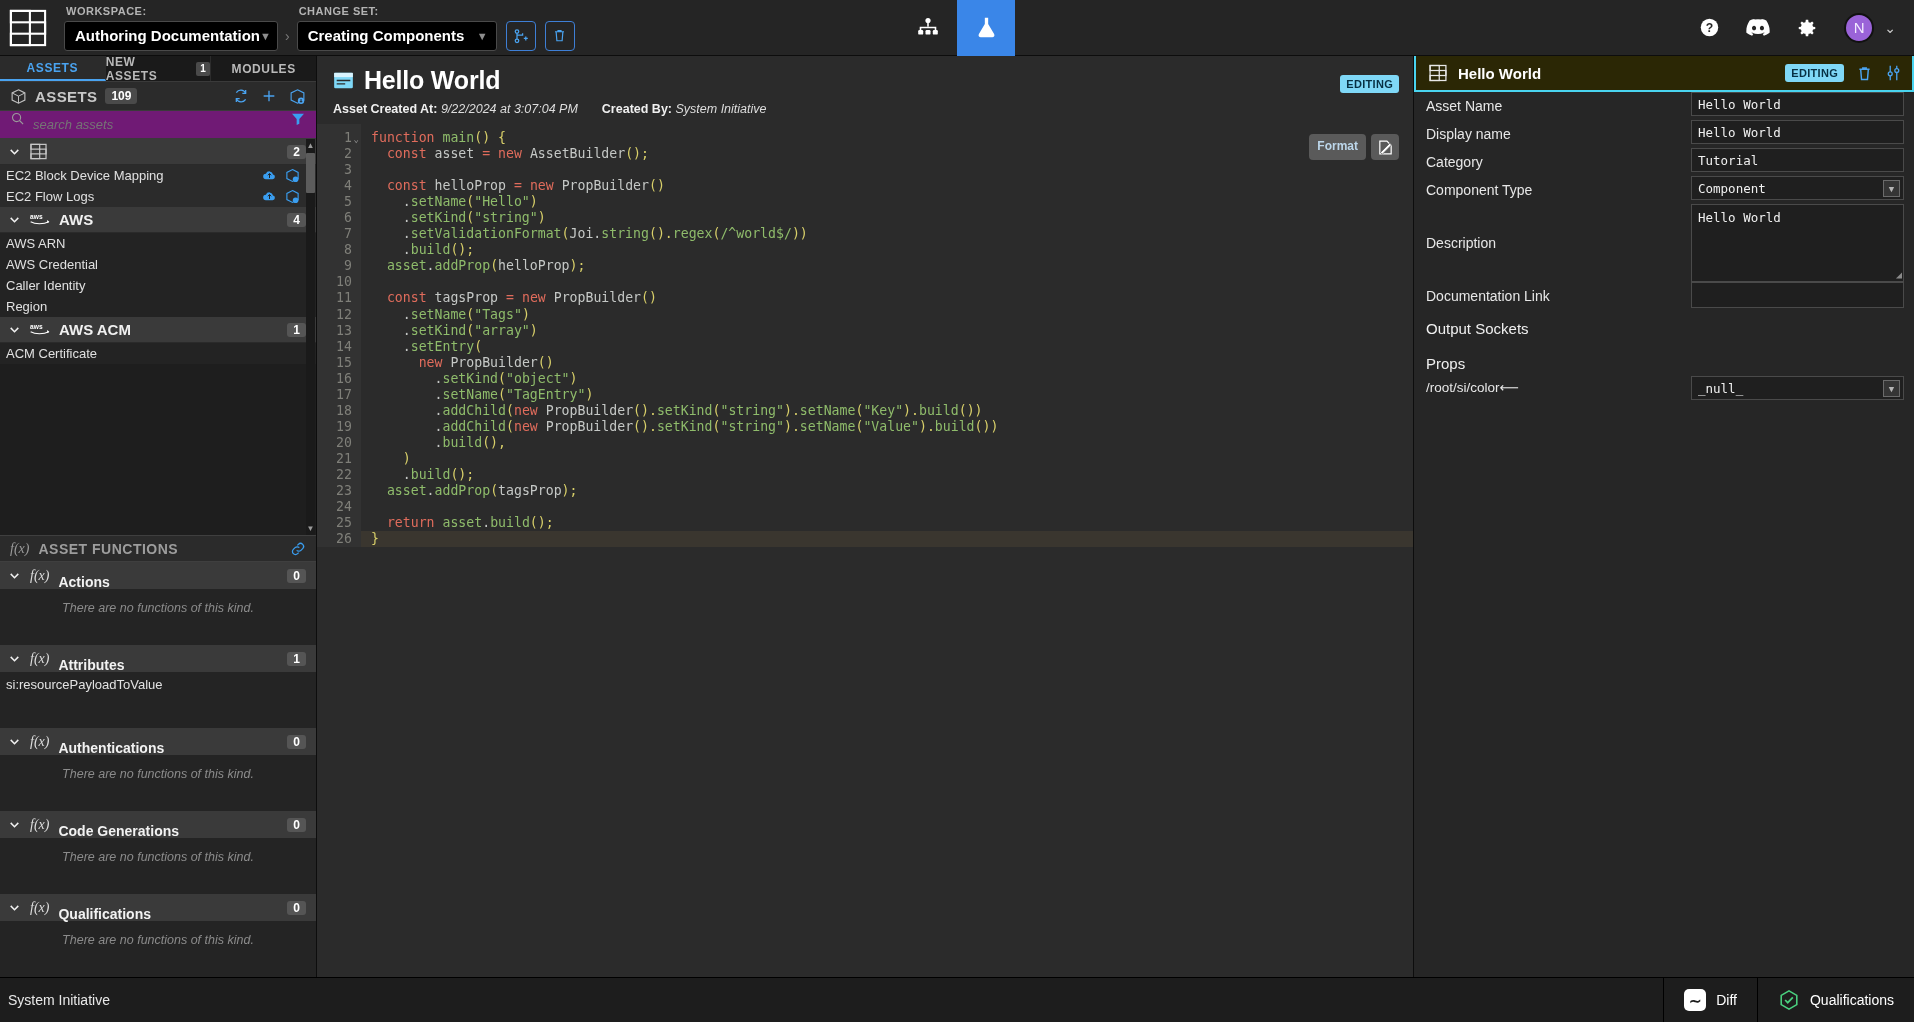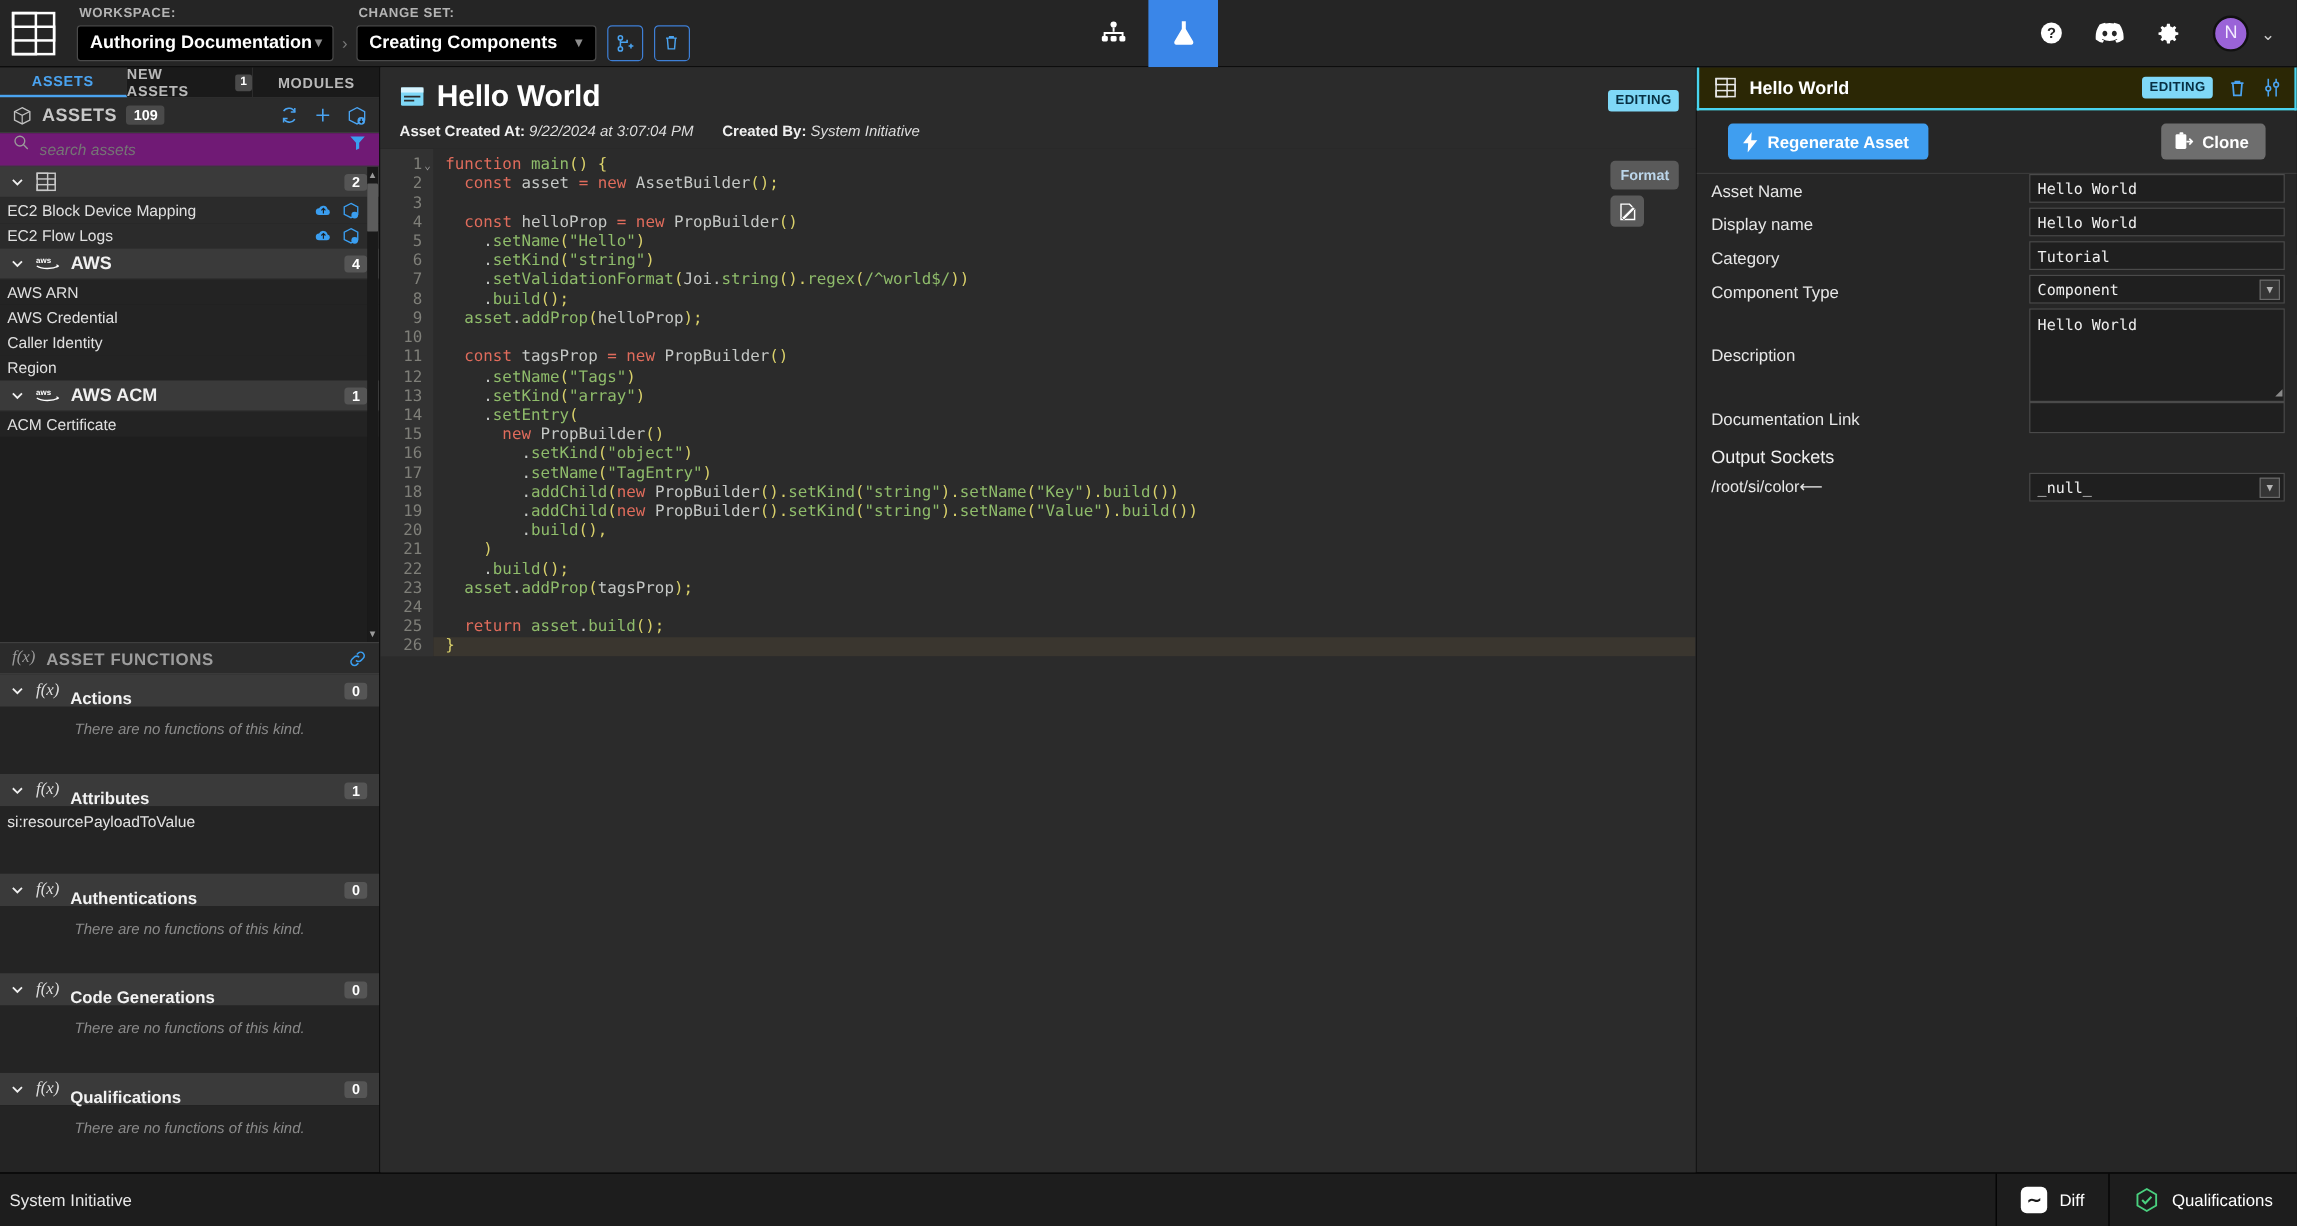--- a/index.html
+++ b/index.html
@@ -171,21 +171,21 @@
   .gutter .fold { position:absolute; right:-7px; color:#9a9a9a; font-size:9px; top:1px;}
   .codelines { flex:1; padding: 6px 0 0 10px; white-space: pre; overflow:hidden;}
   .codelines .cl { height:16.05px; }
   .cl.active { background:#3a362f; margin-left:-10px; padding-left:10px; }
   .k  { color:#e06c5c; }          
   .fn { color:#8fbc6b; }          
   .id { color:#c5c8c6; }          
   .st { color:#8fbc6b; }          
   .pn { color:#d9d06a; }          
   .ty { color:#c5c8c6; }
-  .fmt-btns { position:absolute; right: 14px; top: 10px; display:flex; gap: 5px; flex-direction: column; }
+  .fmt-btns { position:absolute; right: 14px; top: 10px; display:flex; gap: 5px; }
   .fmt-btn {
     background:#5a5a5a; color:#bcd6ea; font-size:12px; font-weight:bold;
     padding: 5px 8px; border-radius:4px;
   }
   .fmt-icon {
     background:#5a5a5a; width:28px; height:26px; border-radius:4px;
     display:flex; align-items:center; justify-content:center;
   }
 
   
@@ -650,36 +650,20 @@
             <path d="M4 5h12M8 5V3.5h4V5M5.5 5l1 12h7l1-12" fill="none" stroke="#4aa3f0" stroke-width="1.7"></path>
           </svg>
           <svg width="17" height="18" viewBox="0 0 20 22">
             <path d="M6 2v8M6 14v6M14 2v4M14 10v10" stroke="#4aa3f0" stroke-width="1.6" fill="none"></path>
             <circle cx="6" cy="12" r="2.4" fill="none" stroke="#4aa3f0" stroke-width="1.6"></circle>
             <circle cx="14" cy="8" r="2.4" fill="none" stroke="#4aa3f0" stroke-width="1.6"></circle>
           </svg>
         </span>
       </div>
 
-      <div class="rp-actions">
-        <button class="btn-primary">
-          <svg width="15" height="17" viewBox="0 0 16 20">
-            <path d="M9.5 0L1 11h5l-.5 9L15 8H9z" fill="#fff"></path>
-          </svg>
-          <span>Regenerate Asset</span>
-        </button>
-        <button class="btn-grey">
-          <svg width="17" height="18" viewBox="0 0 20 22">
-            <rect x="2" y="3.5" width="11" height="15" rx="1.5" fill="#fff"></rect>
-            <rect x="6" y="1.5" width="4" height="2.6" rx="1" fill="#fff"></rect>
-            <path d="M13 11h6M16 8l3 3-3 3" stroke="#fff" stroke-width="1.7" fill="none"></path>
-          </svg>
-          <span>Clone</span>
-        </button>
-      </div>
 
       <div class="form">
         <div class="frow">
           <div class="flabel">Asset Name</div>
           <div class="fctl">
             <div class="finput">Hello World</div>
           </div>
         </div>
         <div class="frow">
           <div class="flabel">Display name</div>
@@ -712,20 +696,21 @@
           </div>
         </div>
         <div class="frow">
           <div class="flabel">Documentation Link</div>
           <div class="fctl">
             <div class="finput" style="height:26px;"></div>
           </div>
         </div>
 
         <div class="section-title">Output Sockets</div>
+        <div class="section-title" style="padding-top:14px;">Props</div>
 
         <div class="frow">
           <div class="mini-label" style="width:277px;min-width:277px;">/root/si/color⟵</div>
           <div class="fctl">
             <div class="finput">
               <span>_null_</span>
               <span class="dd">▼</span>
             </div>
           </div>
         </div>

